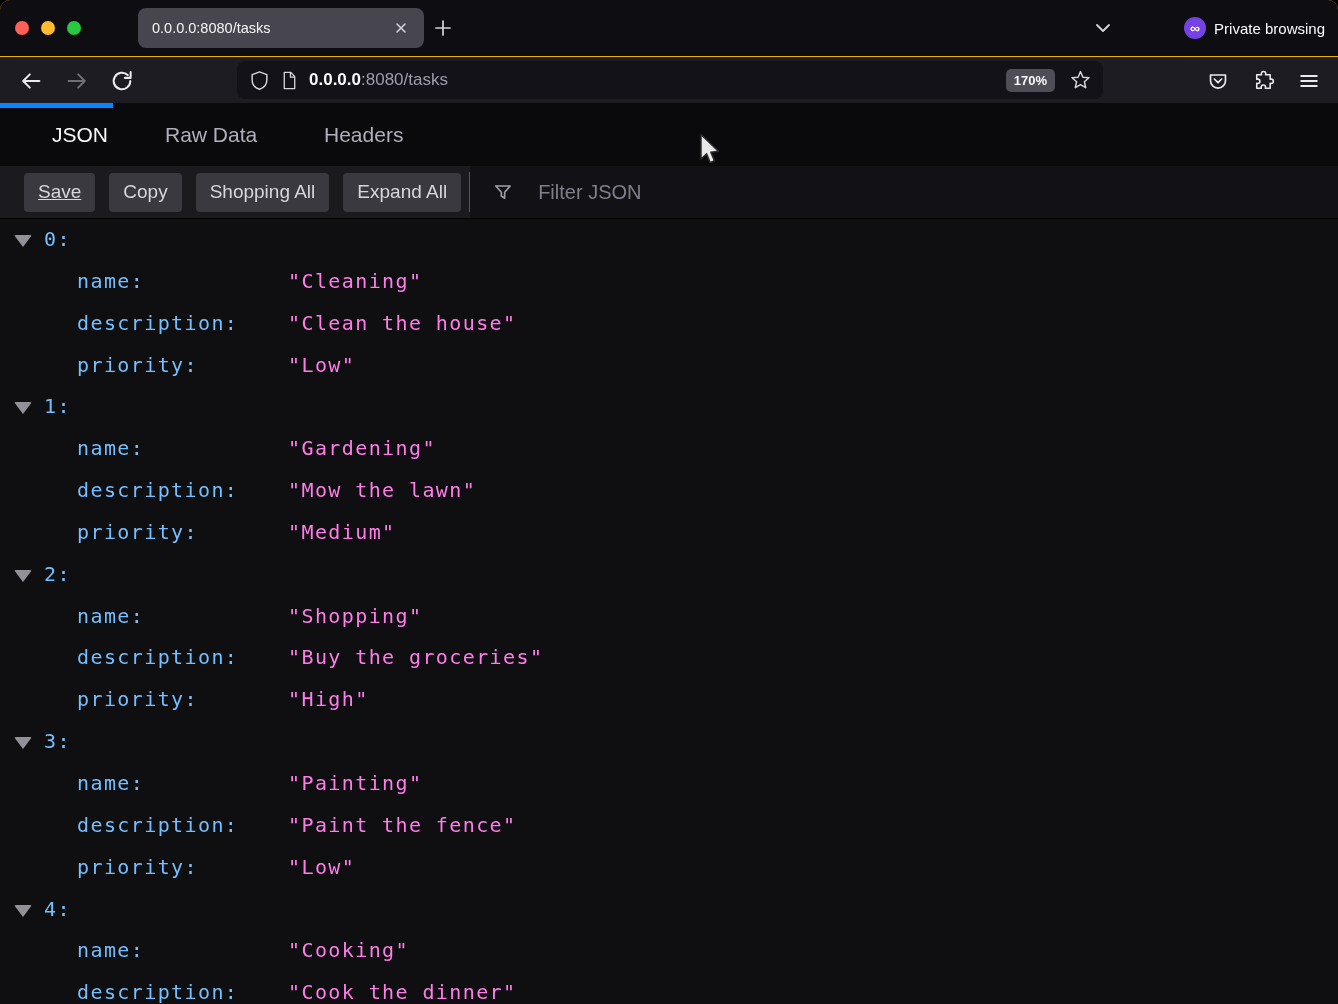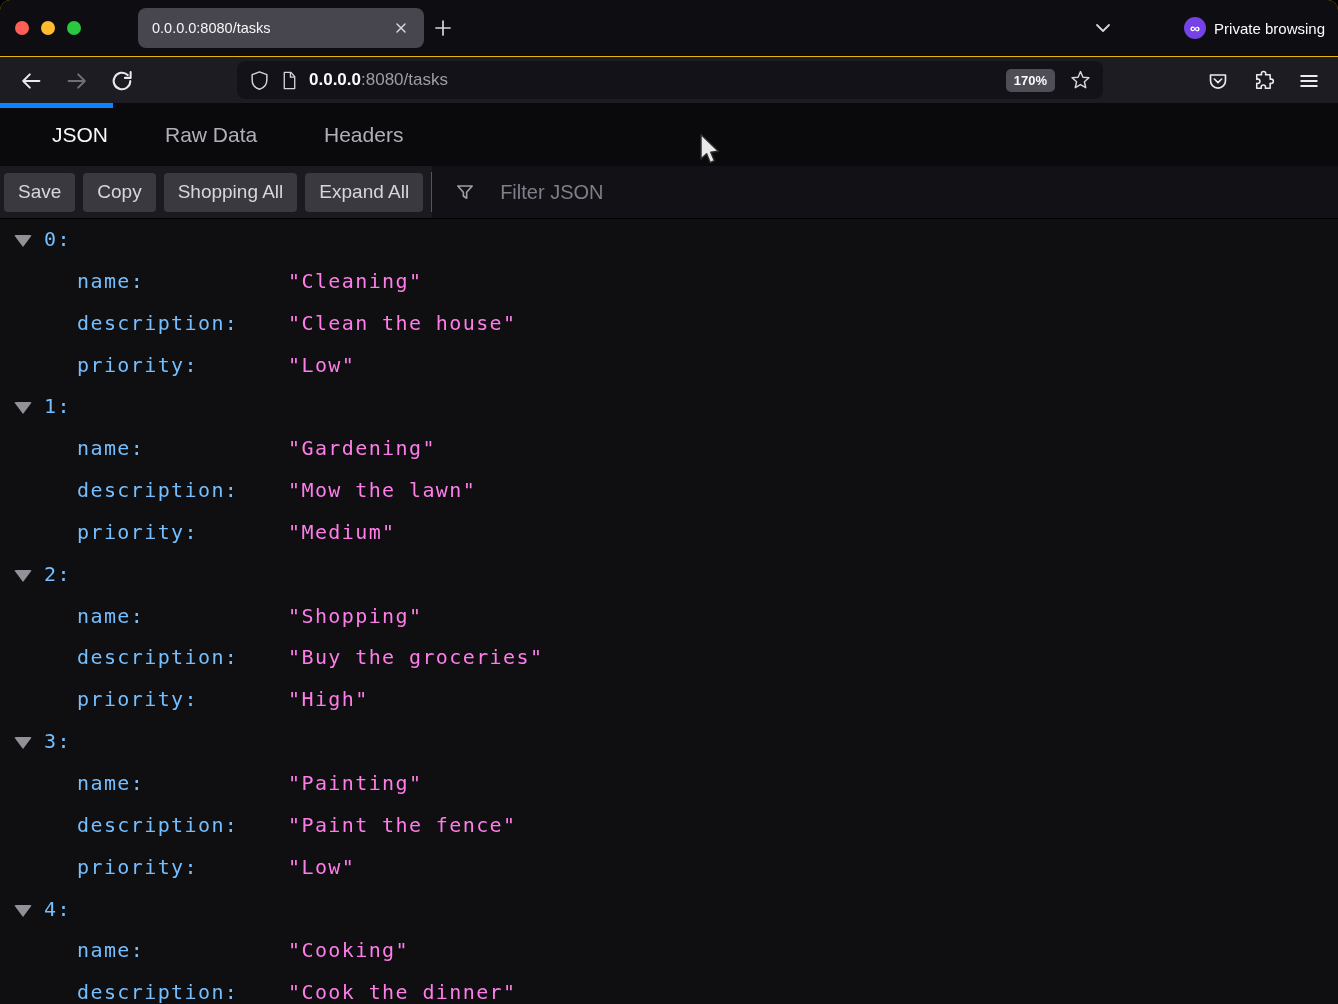--- a/index.html
+++ b/index.html
@@ -52,22 +52,22 @@
   .vtabs { position:absolute; left:0; top:103px; width:100%; height:63px; background:#0a0a0c; }
   .vtab-indicator { position:absolute; left:0; top:0; width:113px; height:5px; background:#0a84ff; }
   .vtab { position:absolute; top:0; height:63px; display:flex; align-items:center; padding:12px 24px; font-size:21px; color:#b0b0ba; background:none; border:none; cursor:pointer; font-family:"Liberation Sans", sans-serif;margin-left:28px; }
   .vtab.active { color:#f9f9fb; }
   .vt-0 { left:0; }
   .vt-1 { left:113px; }
   .vt-2 { left:272px; }
 
   
   .vtoolbar { position:absolute; left:0; top:166px; width:100%; height:53px; background:#1b1a1f; border-bottom:1px solid #000; display:flex; align-items:center; }
-  .vbtn { height:39px; margin-left:8px; padding:0 14px; background:#3a393f; border:none; border-radius:4px; color:#d6d6dc; font-size:19px; font-family:"Liberation Sans", sans-serif; cursor:pointer; }
-  .vbtn:first-child { margin-left:4px; }
+  .vbtn { height:39px; margin-left:14px; padding:0 14px; background:#3a393f; border:none; border-radius:4px; color:#d6d6dc; font-size:19px; font-family:"Liberation Sans", sans-serif; cursor:pointer; }
+  .vbtn:first-child { margin-left:24px;text-decoration:underline; }
   .vsep { width:1px; height:40px; background:#55555c; margin-left:8px; }
   .filter-wrap { flex:1; height:100%; background:#121116; display:flex; align-items:center; padding-left:22px; gap:24px; }
   .filter-input { flex:1; background:transparent; border:none; outline:none; color:#d6d6dc; font-size:20px; font-family:"Liberation Sans", sans-serif; }
   .filter-input::placeholder { color:#7f7f8a; }
 
   
   .content { position:absolute; left:0; top:219px; width:100%; height:785px; background:#0f0f12; overflow:hidden; font-family:"DejaVu Sans Mono","Liberation Mono",monospace; font-size:20px; letter-spacing:1.4px; }
   .row { position:relative; height:41.85px; line-height:41.85px; white-space:nowrap; }
   .twisty { position:absolute; left:14px; top:16px; width:0; height:0; border-left:9px solid transparent; border-right:9px solid transparent; border-top:12px solid #919197; border-radius:2px; cursor:pointer; }
   .idx { position:absolute; left:44px; color:#75bfff; cursor:pointer; }

